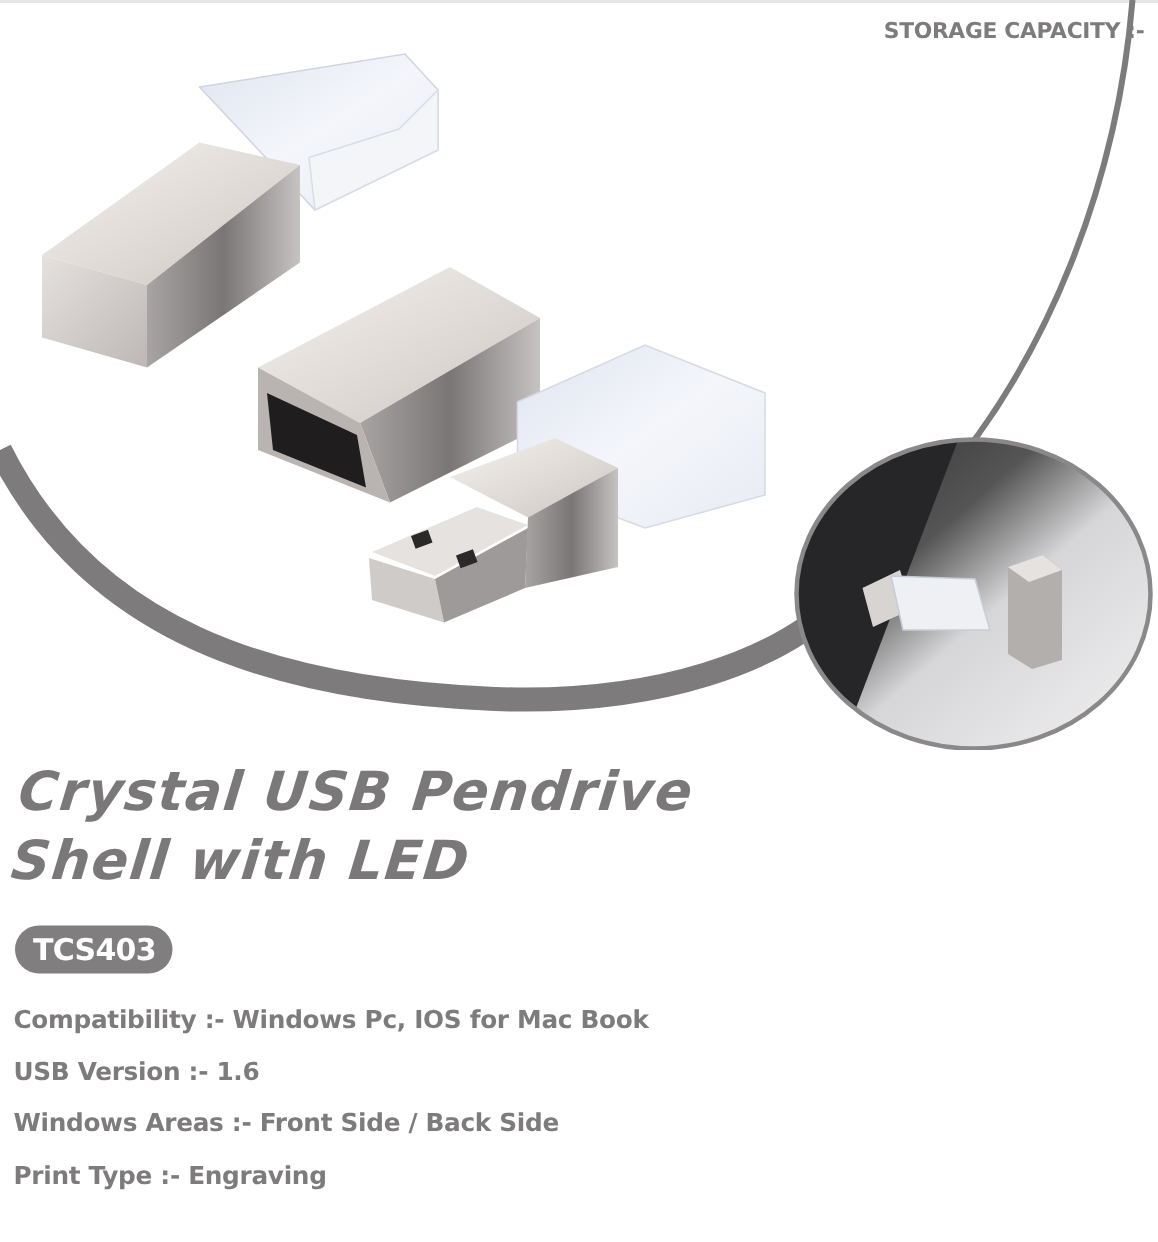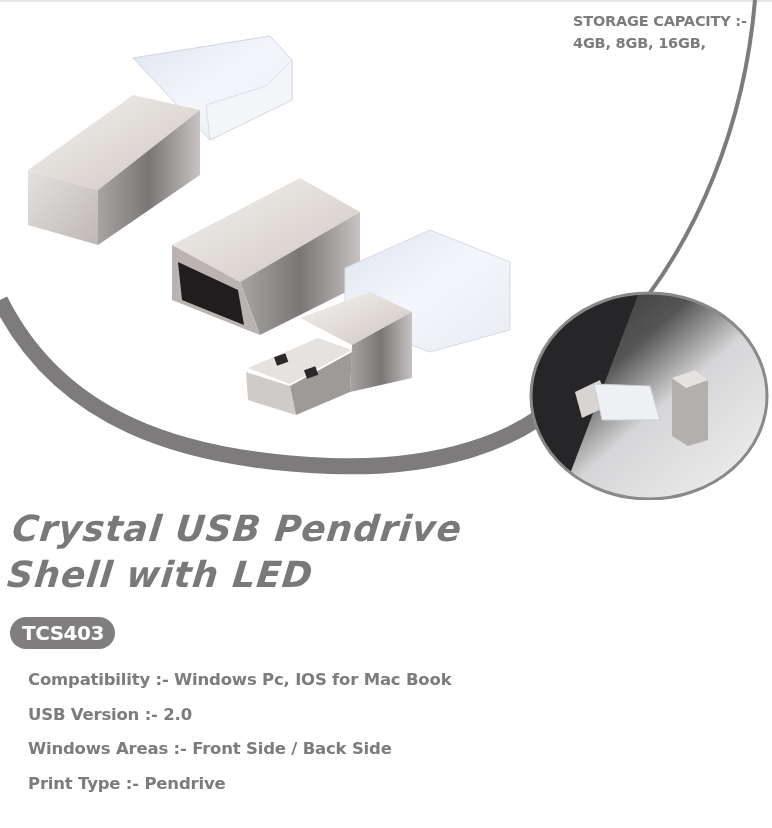--- a/index.html
+++ b/index.html
@@ -5,35 +5,35 @@
   html, body { margin: 0; padding: 0; }
   body {
     width: 772px; height: 828px; background: #ffffff; position: relative; overflow: hidden;
     font-family: "Liberation Sans", "DejaVu Sans", sans-serif;
   }
   .top-line { position: absolute; left: 0; top: 0; width: 772px; height: 2px; background: #e6e6e6; }
   .art { position: absolute; left: 0; top: 0; width: 772px; height: 500px; }
   .storage {
     position: absolute; left: 573px; top: 10px; width: 190px;
     color: #7d7b7c; font-weight: bold; font-size: 14.5px; line-height: 22px;
-    font-family: "DejaVu Sans", sans-serif; letter-spacing: -0.2px;
+    font-family: "DejaVu Sans", sans-serif; letter-spacing: -0.2px; text-align: right;
   }
   .title {
     position: absolute; left: 10px; top: 506px; color: #7a7879;
     font-family: "DejaVu Sans", sans-serif; font-weight: bold; font-style: italic;
     font-size: 36px; line-height: 46px; letter-spacing: 1px; transform: skewX(-6deg);
   }
   .badge {
     position: absolute; left: 10px; top: 617px; height: 32px; padding: 0 11px 0 12px;
     background: #807e7f; color: #ffffff; border-radius: 16px;
     font-family: "DejaVu Sans", sans-serif; font-weight: bold; font-size: 20px; line-height: 32px;
     letter-spacing: -0.5px;
     text-align: center;
   }
-  .specs { position: absolute; left: 28px; top: 663px; }
+  .specs { position: absolute; left: 9px; top: 663px; }
   .spec {
     color: #7d7b7c; font-family: "DejaVu Sans", sans-serif; font-weight: bold;
     font-size: 16.5px; line-height: 34.5px; letter-spacing: -0.2px; white-space: nowrap;
   }
 </style>
 </head>
 <body>
 
 <div class="top-line"></div>
 
@@ -104,28 +104,27 @@
     <polygon points="575,392 600,380 608,406 582,418" fill="#d7d4d2"></polygon>
     <polygon points="594,384 650,386 660,420 602,420" fill="#eef0f4" stroke="#c7ccd6"></polygon>
     <polygon points="672,378 695,370 708,380 708,440 688,446 672,436" fill="#b3afad"></polygon>
     <polygon points="672,378 695,370 708,380 686,388" fill="#e5e2df"></polygon>
   </g>
   <ellipse cx="649" cy="396" rx="118" ry="103" fill="none" stroke="#8a8889" stroke-width="3"></ellipse>
 </svg>
 
 <div class="storage">
   <div>STORAGE CAPACITY :-</div>
-  <div>4GB, 8GB, 16GB,</div>
 </div>
 
 <div class="title">
   <div>Crystal USB Pendrive</div>
   <div>Shell with LED</div>
 </div>
 
 <div class="badge">TCS403</div>
 
 <div class="specs">
   <div class="spec">Compatibility :- Windows Pc, IOS for Mac Book</div>
-  <div class="spec">USB Version :- 2.0</div>
+  <div class="spec">USB Version :- 1.6</div>
   <div class="spec">Windows Areas :- Front Side / Back Side</div>
-  <div class="spec">Print Type :- Pendrive</div>
+  <div class="spec">Print Type :- Engraving</div>
 </div>
 
 </body></html>

